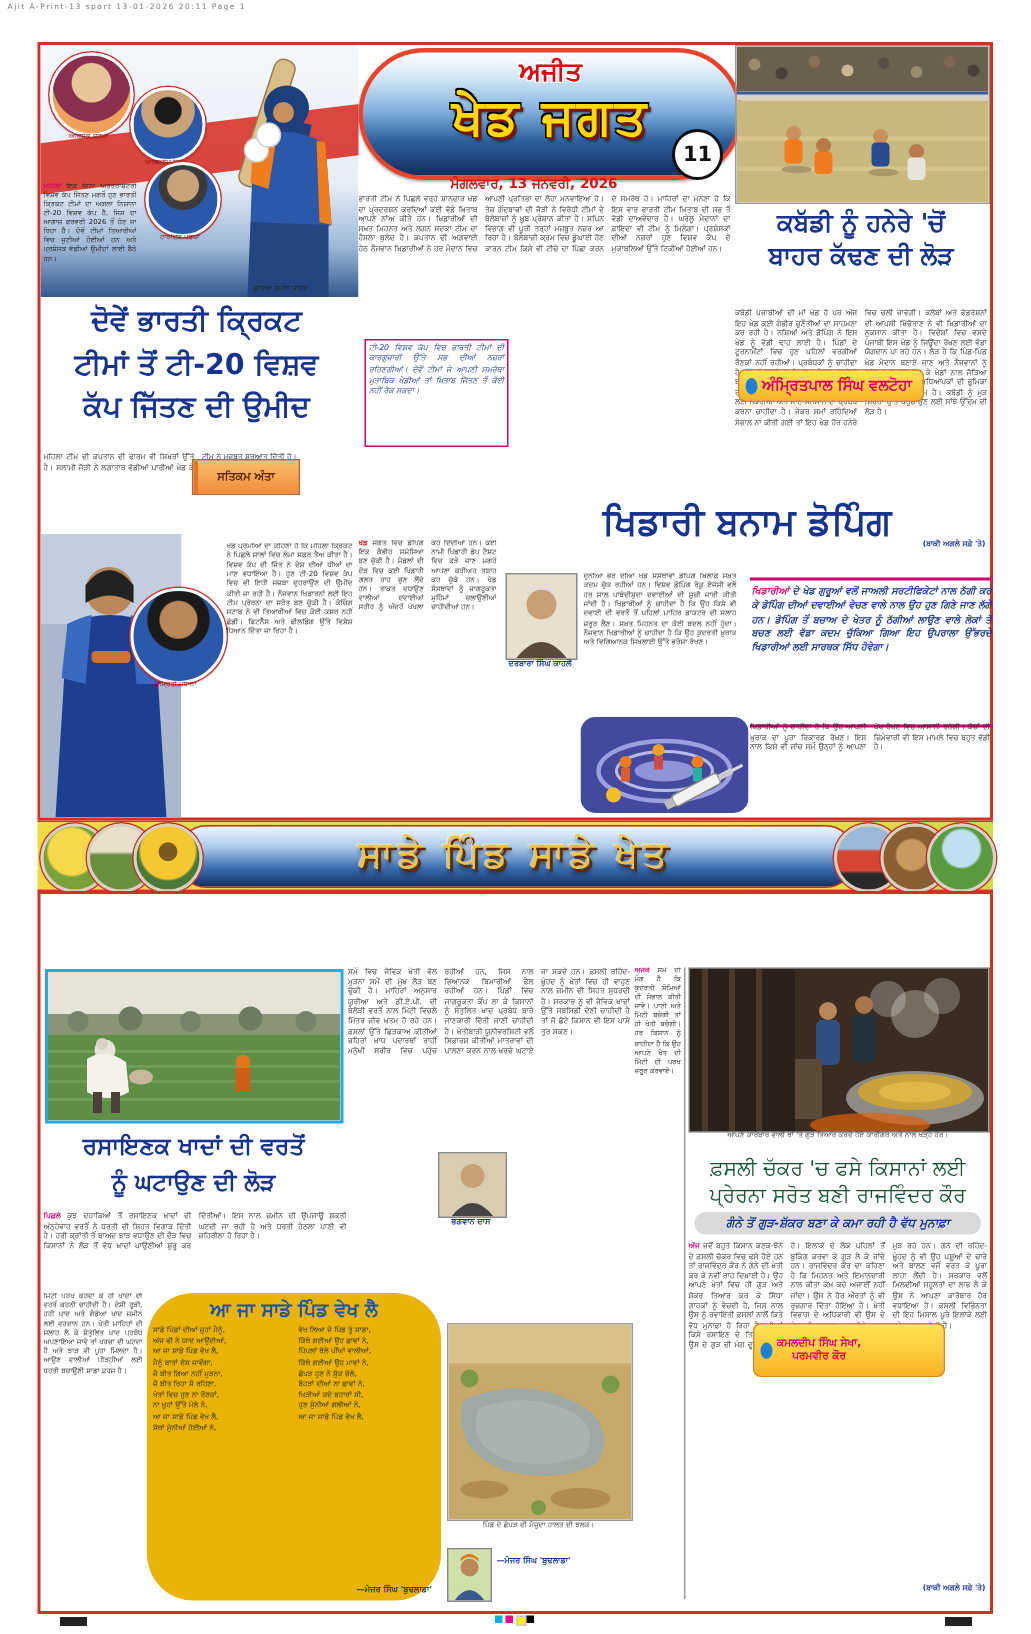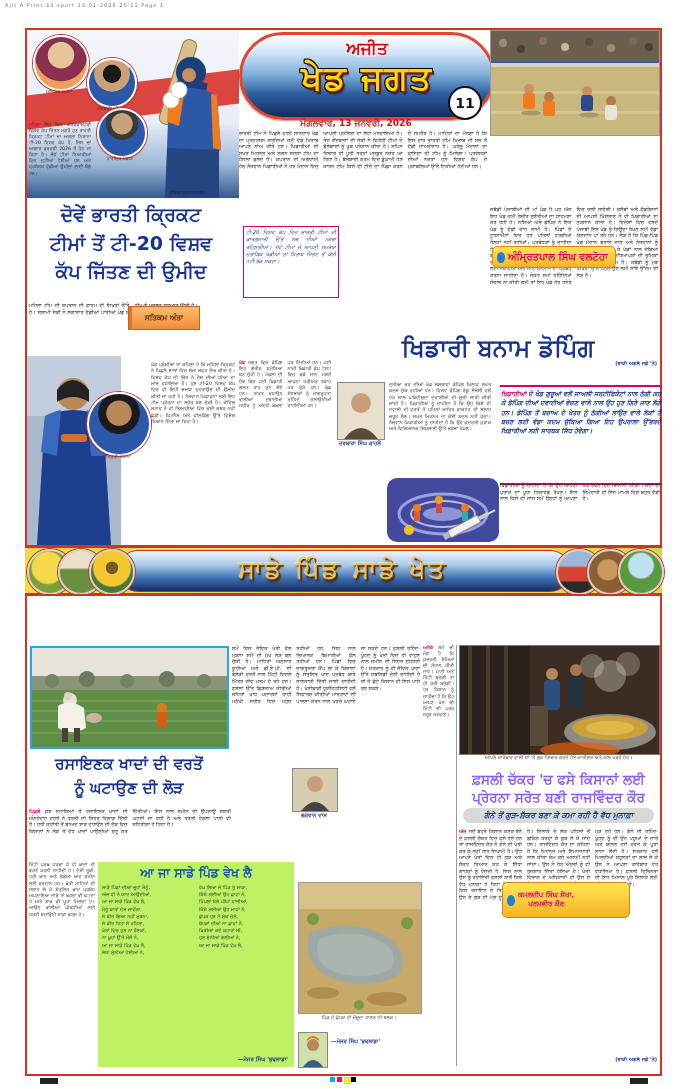--- a/index.html
+++ b/index.html
@@ -5,21 +5,21 @@
   html,body{margin:0;padding:0;background:#fff;}
   #page{position:relative;width:687px;height:1089px;background:#ffffff;overflow:hidden;
         font-family:"DejaVu Sans",sans-serif;}
   .abs{position:absolute;}
   .frame{border:2px solid #cf3325;background:#fff;}
   .bodytxt{font-size:5px;line-height:1.32;color:#222;text-align:justify;overflow:hidden;}
   .cols2{column-count:2;column-gap:5px;}
   .cols3{column-count:3;column-gap:5px;}
   .pre{white-space:pre-line;}
   .hl-blue{color:#16338f;font-weight:bold;text-align:center;}
-  .hl-mag{color:#8b5cf6;font-weight:bold;text-align:center;}
+  .hl-mag{color:#14532d;font-weight:normal;text-align:center;}
   .leadword{color:#d4006e;font-weight:bold;}
   .leadred{color:#c31212;font-weight:bold;}
   .cap{font-size:4.6px;color:#444;text-align:center;overflow:hidden;line-height:1.2;}
   .photoband{overflow:hidden;}
   
   .mast-oval{border:3px solid #e8432c;border-radius:44px;
      background:linear-gradient(180deg,#ffffff 0%,#cfe4f6 22%,#7fb0dd 48%,#2d5f9e 72%,#112d5e 100%);
      box-shadow:0 1px 2px rgba(0,0,0,.4);}
   .brand{color:#e3000f;font-weight:bold;text-align:center;font-size:17px;line-height:1;
      text-shadow:1px 1px 0 #fff,-1px -1px 0 #fff,1px -1px 0 #fff,-1px 1px 0 #fff;}
@@ -45,21 +45,21 @@
   .circle-photo{border-radius:50%;border:2px solid #fff;box-shadow:0 0 0 1px #c33,0 1px 2px rgba(0,0,0,.4);overflow:hidden;}
   .portrait{border:1px solid #888;overflow:hidden;background:linear-gradient(180deg,#ddd2b4,#b7a98a);}
   .authcap{color:#16338f;font-weight:bold;font-size:5.4px;text-align:center;line-height:1.2;}
   
   .banner-strip{background:linear-gradient(90deg,#f3da44,#d9e04e 30%,#f3da44 70%,#cfdb4a);border-top:1px solid #cf3325;border-bottom:1px solid #cf3325;}
   .banner-blue{border-radius:21px;border:1px solid #b32;
      background:linear-gradient(180deg,#eef6fd 0%,#a9c9e8 35%,#3a6cae 70%,#142f63 100%);}
   .banner-title{color:#f6c33c;font-weight:normal;font-size:25px;letter-spacing:3px;text-align:center;
      text-shadow:2px 2px 0 #5e2a00,-1px -1px 0 #fff8,1px 3px 3px rgba(0,0,0,.6);}
   .bcircle{border-radius:50%;border:2px solid #d8d0c0;box-shadow:0 0 0 1px #b33;}
-  .poembox{background:#bef264;}
+  .poembox{background:#eab308;border-radius:31px;}
   .poemtitle{color:#1553b5;font-weight:bold;font-size:12.5px;text-align:center;}
   .poemcol{font-size:4.8px;line-height:1.5;color:#222;white-space:pre-line;}
   .contnote{color:#16338f;font-weight:bold;font-size:5px;text-align:right;}
   .slug{font-size:5px;color:#777;letter-spacing:1px;}
   .caption-dark{font-size:4.8px;color:#333;text-align:center;line-height:1.25;}
 </style>
 </head>
 <body>
 
 <div id="page">
@@ -131,20 +131,22 @@
           <circle cx="96" cy="60" r="5" fill="#c8905f"></circle>
             <rect x="90" y="64" width="12" height="16" rx="3" fill="#2b4a8f"></rect>
           <circle cx="120" cy="70" r="5" fill="#b87a4a"></circle>
             <rect x="114" y="74" width="12" height="15" rx="3" fill="#e8e4da"></rect>
           <ellipse cx="40" cy="82" rx="10" ry="2.5" fill="#a8986a"></ellipse>
           <ellipse cx="98" cy="84" rx="10" ry="2.5" fill="#a8986a"></ellipse>
         </g>
       </svg>
     </div>
 
+    <div class="abs hl-blue pre" style="left:463px;top:108px;width:168px;height:62px;font-size:16.5px;line-height:1.35;">ਕਬੱਡੀ ਨੂੰ ਹਨੇਰੇ 'ਚੋਂ
+ਬਾਹਰ ਕੱਢਣ ਦੀ ਲੋੜ</div>
     <div class="abs bodytxt cols2" style="left:463px;top:176px;width:168px;height:152px;">ਕਬੱਡੀ ਪੰਜਾਬੀਆਂ ਦੀ ਮਾਂ ਖੇਡ ਹੈ ਪਰ ਅੱਜ ਇਹ ਖੇਡ ਕਈ ਗੰਭੀਰ ਚੁਣੌਤੀਆਂ ਦਾ ਸਾਹਮਣਾ ਕਰ ਰਹੀ ਹੈ। ਨਸ਼ਿਆਂ ਅਤੇ ਡੋਪਿੰਗ ਨੇ ਇਸ ਖੇਡ ਨੂੰ ਵੱਡੀ ਢਾਹ ਲਾਈ ਹੈ। ਪਿੰਡਾਂ ਦੇ ਟੂਰਨਾਮੈਂਟਾਂ ਵਿਚ ਹੁਣ ਪਹਿਲਾਂ ਵਰਗੀਆਂ ਰੌਣਕਾਂ ਨਹੀਂ ਰਹੀਆਂ। ਪ੍ਰਬੰਧਕਾਂ ਨੂੰ ਚਾਹੀਦਾ ਹੈ ਕਿ ਖਿਡਾਰੀਆਂ ਦੇ ਡੋਪ ਟੈਸਟ ਯਕੀਨੀ ਬਣਾਏ ਜਾਣ ਤਾਂ ਜੋ ਖੇਡ ਦੀ ਸ਼ੁੱਧਤਾ ਬਰਕਰਾਰ ਰਹੇ। ਸਰਕਾਰਾਂ ਨੂੰ ਵੀ ਕਬੱਡੀ ਖਿਡਾਰੀਆਂ ਲਈ ਨੌਕਰੀਆਂ ਅਤੇ ਮਾਣ-ਸਨਮਾਨ ਦਾ ਪ੍ਰਬੰਧ ਕਰਨਾ ਚਾਹੀਦਾ ਹੈ। ਜੇਕਰ ਸਮਾਂ ਰਹਿੰਦਿਆਂ ਸੰਭਾਲ ਨਾ ਕੀਤੀ ਗਈ ਤਾਂ ਇਹ ਖੇਡ ਹੋਰ ਹਨੇਰੇ ਵਿਚ ਚਲੀ ਜਾਵੇਗੀ। ਕਲੱਬਾਂ ਅਤੇ ਫੈਡਰੇਸ਼ਨਾਂ ਦੀ ਆਪਸੀ ਖਿੱਚੋਤਾਣ ਨੇ ਵੀ ਖਿਡਾਰੀਆਂ ਦਾ ਨੁਕਸਾਨ ਕੀਤਾ ਹੈ। ਵਿਦੇਸ਼ਾਂ ਵਿਚ ਵਸਦੇ ਪੰਜਾਬੀ ਇਸ ਖੇਡ ਨੂੰ ਜਿਊਂਦਾ ਰੱਖਣ ਲਈ ਵੱਡਾ ਯੋਗਦਾਨ ਪਾ ਰਹੇ ਹਨ। ਲੋੜ ਹੈ ਕਿ ਪਿੰਡ-ਪਿੰਡ ਖੇਡ ਮੈਦਾਨ ਬਣਾਏ ਜਾਣ ਅਤੇ ਨੌਜਵਾਨਾਂ ਨੂੰ ਨਸ਼ਿਆਂ ਤੋਂ ਦੂਰ ਰੱਖ ਕੇ ਖੇਡਾਂ ਨਾਲ ਜੋੜਿਆ ਜਾਵੇ। ਮਾਪਿਆਂ ਤੇ ਅਧਿਆਪਕਾਂ ਦੀ ਭੂਮਿਕਾ ਵੀ ਇਸ ਵਿਚ ਅਹਿਮ ਹੈ। ਕਬੱਡੀ ਨੂੰ ਮੁੜ ਸਿਖਰਾਂ ਉੱਤੇ ਪਹੁੰਚਾਉਣ ਲਈ ਸਾਂਝੇ ਉੱਦਮ ਦੀ ਲੋੜ ਹੈ।</div>
     <div class="abs badge" style="left:465px;top:216px;width:114px;height:18px;font-size:10px;">
       <span class="dot"></span>
       <span>ਅੰਮ੍ਰਿਤਪਾਲ ਸਿੰਘ ਵਲਟੋਹਾ</span>
     </div>
     <div class="abs contnote" style="left:540px;top:330px;width:90px;">(ਬਾਕੀ ਅਗਲੇ ਸਫ਼ੇ 'ਤੇ)</div>
 
     <div class="abs bodytxt cols3" style="left:212px;top:100px;width:248px;height:200px;">ਭਾਰਤੀ ਟੀਮ ਨੇ ਪਿਛਲੇ ਵਰ੍ਹੇ ਸ਼ਾਨਦਾਰ ਖੇਡ ਦਾ ਪ੍ਰਦਰਸ਼ਨ ਕਰਦਿਆਂ ਕਈ ਵੱਡੇ ਖ਼ਿਤਾਬ ਆਪਣੇ ਨਾਂਅ ਕੀਤੇ ਹਨ। ਖਿਡਾਰੀਆਂ ਦੀ ਸਖ਼ਤ ਮਿਹਨਤ ਅਤੇ ਲਗਨ ਸਦਕਾ ਟੀਮ ਦਾ ਹੌਸਲਾ ਬੁਲੰਦ ਹੈ। ਕਪਤਾਨ ਦੀ ਅਗਵਾਈ ਹੇਠ ਨੌਜਵਾਨ ਖਿਡਾਰੀਆਂ ਨੇ ਹਰ ਮੈਦਾਨ ਵਿਚ ਆਪਣੀ ਪ੍ਰਤਿਭਾ ਦਾ ਲੋਹਾ ਮਨਵਾਇਆ ਹੈ। ਤੇਜ਼ ਗੇਂਦਬਾਜ਼ਾਂ ਦੀ ਜੋੜੀ ਨੇ ਵਿਰੋਧੀ ਟੀਮਾਂ ਦੇ ਬੱਲੇਬਾਜ਼ਾਂ ਨੂੰ ਖੂਬ ਪ੍ਰੇਸ਼ਾਨ ਕੀਤਾ ਹੈ। ਸਪਿਨ ਵਿਭਾਗ ਵੀ ਪੂਰੀ ਤਰ੍ਹਾਂ ਮਜ਼ਬੂਤ ਨਜ਼ਰ ਆ ਰਿਹਾ ਹੈ। ਬੱਲੇਬਾਜ਼ੀ ਕ੍ਰਮ ਵਿਚ ਡੂੰਘਾਈ ਹੋਣ ਕਾਰਨ ਟੀਮ ਕਿਸੇ ਵੀ ਟੀਚੇ ਦਾ ਪਿੱਛਾ ਕਰਨ ਦੇ ਸਮਰੱਥ ਹੈ। ਮਾਹਿਰਾਂ ਦਾ ਮੰਨਣਾ ਹੈ ਕਿ ਇਸ ਵਾਰ ਭਾਰਤੀ ਟੀਮ ਖ਼ਿਤਾਬ ਦੀ ਸਭ ਤੋਂ ਵੱਡੀ ਦਾਅਵੇਦਾਰ ਹੈ। ਘਰੇਲੂ ਮੈਦਾਨਾਂ ਦਾ ਫ਼ਾਇਦਾ ਵੀ ਟੀਮ ਨੂੰ ਮਿਲੇਗਾ। ਪ੍ਰਸ਼ੰਸਕਾਂ ਦੀਆਂ ਨਜ਼ਰਾਂ ਹੁਣ ਵਿਸ਼ਵ ਕੱਪ ਦੇ ਮੁਕਾਬਲਿਆਂ ਉੱਤੇ ਟਿਕੀਆਂ ਹੋਈਆਂ ਹਨ।</div>
     <div class="abs insetquote" style="left:216px;top:196px;width:90px;height:66px;">ਟੀ-20 ਵਿਸ਼ਵ ਕੱਪ ਵਿਚ ਭਾਰਤੀ ਟੀਮਾਂ ਦੀ ਕਾਰਗੁਜ਼ਾਰੀ ਉੱਤੇ ਸਭ ਦੀਆਂ ਨਜ਼ਰਾਂ ਰਹਿਣਗੀਆਂ। ਦੋਵੇਂ ਟੀਮਾਂ ਜੇ ਆਪਣੀ ਸਮਰੱਥਾ ਮੁਤਾਬਿਕ ਖੇਡੀਆਂ ਤਾਂ ਖ਼ਿਤਾਬ ਜਿੱਤਣ ਤੋਂ ਕੋਈ ਨਹੀਂ ਰੋਕ ਸਕਦਾ।</div>
 

